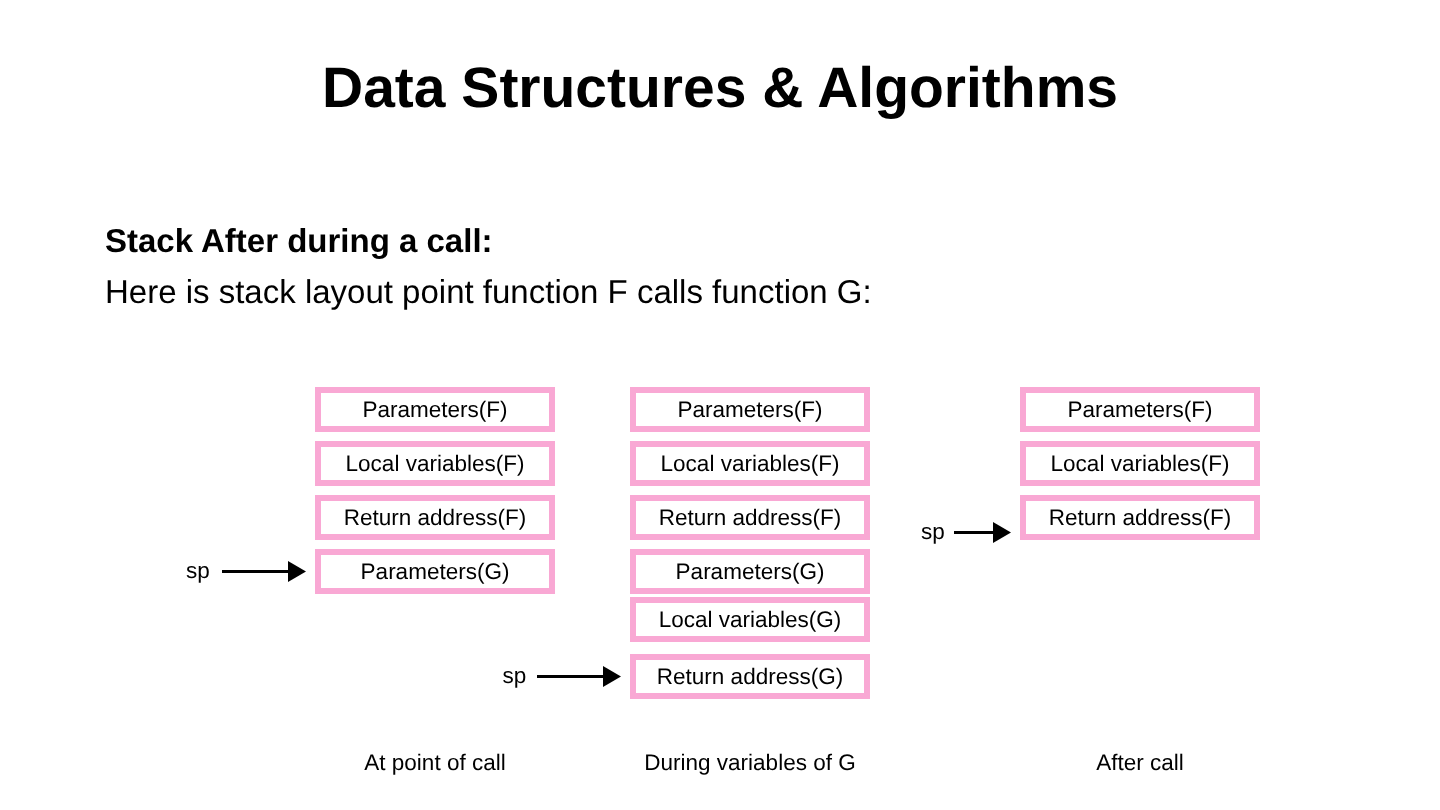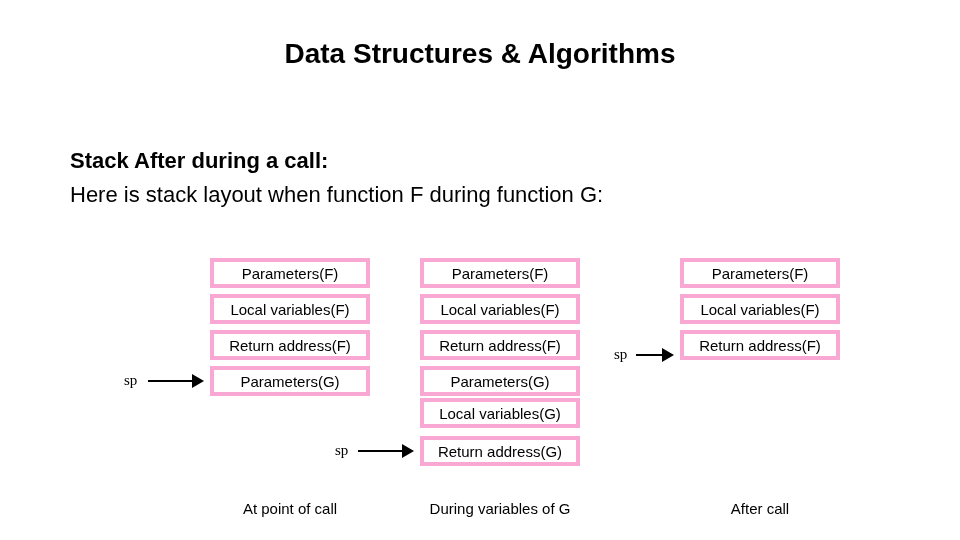--- a/index.html
+++ b/index.html
@@ -15,21 +15,21 @@
     position: relative;
     width: 960px;
     height: 540px;
   }
   .title {
     position: absolute;
     top: 38px;
     left: 0;
     width: 960px;
     text-align: center;
-    font-size: 28px;
+    font-size: 38px;
     font-weight: bold;
   }
   .subtitle {
     position: absolute;
     top: 148px;
     left: 70px;
     font-size: 22px;
     font-weight: bold;
   }
   .desc {
@@ -54,21 +54,20 @@
   .caption {
     position: absolute;
     font-size: 15px;
     text-align: center;
     width: 180px;
     margin-top: 20px;
   }
   .sp-label {
     position: absolute;
     font-size: 15px;
-    font-family: Liberation Serif, serif;
   }
   .arrow {
     position: absolute;
     height: 1px;
   }
   .arrow-line {
     position: absolute;
     top: 7px;
     left: 0;
     right: 10px;
@@ -86,21 +85,21 @@
     border-bottom: 7px solid transparent;
   }
 </style>
 </head>
 <body>
 
 <div class="slide">
 
   <div class="title">Data Structures &amp; Algorithms</div>
   <div class="subtitle">Stack After during a call:</div>
-  <div class="desc">Here is stack layout when function F during function G:</div>
+  <div class="desc">Here is stack layout point function F calls function G:</div>
 
   <div class="cell" style="left:210px; top:258px;">Parameters(F)</div>
   <div class="cell" style="left:210px; top:294px;">Local variables(F)</div>
   <div class="cell" style="left:210px; top:330px;">Return address(F)</div>
   <div class="cell" style="left:210px; top:366px;">Parameters(G)</div>
 
   <div class="sp-label" style="left:124px; top:372px;">sp</div>
   <div class="arrow" style="left:148px; top:373px; width:56px;">
     <div class="arrow-line"></div>
       <div class="arrow-head"></div>

